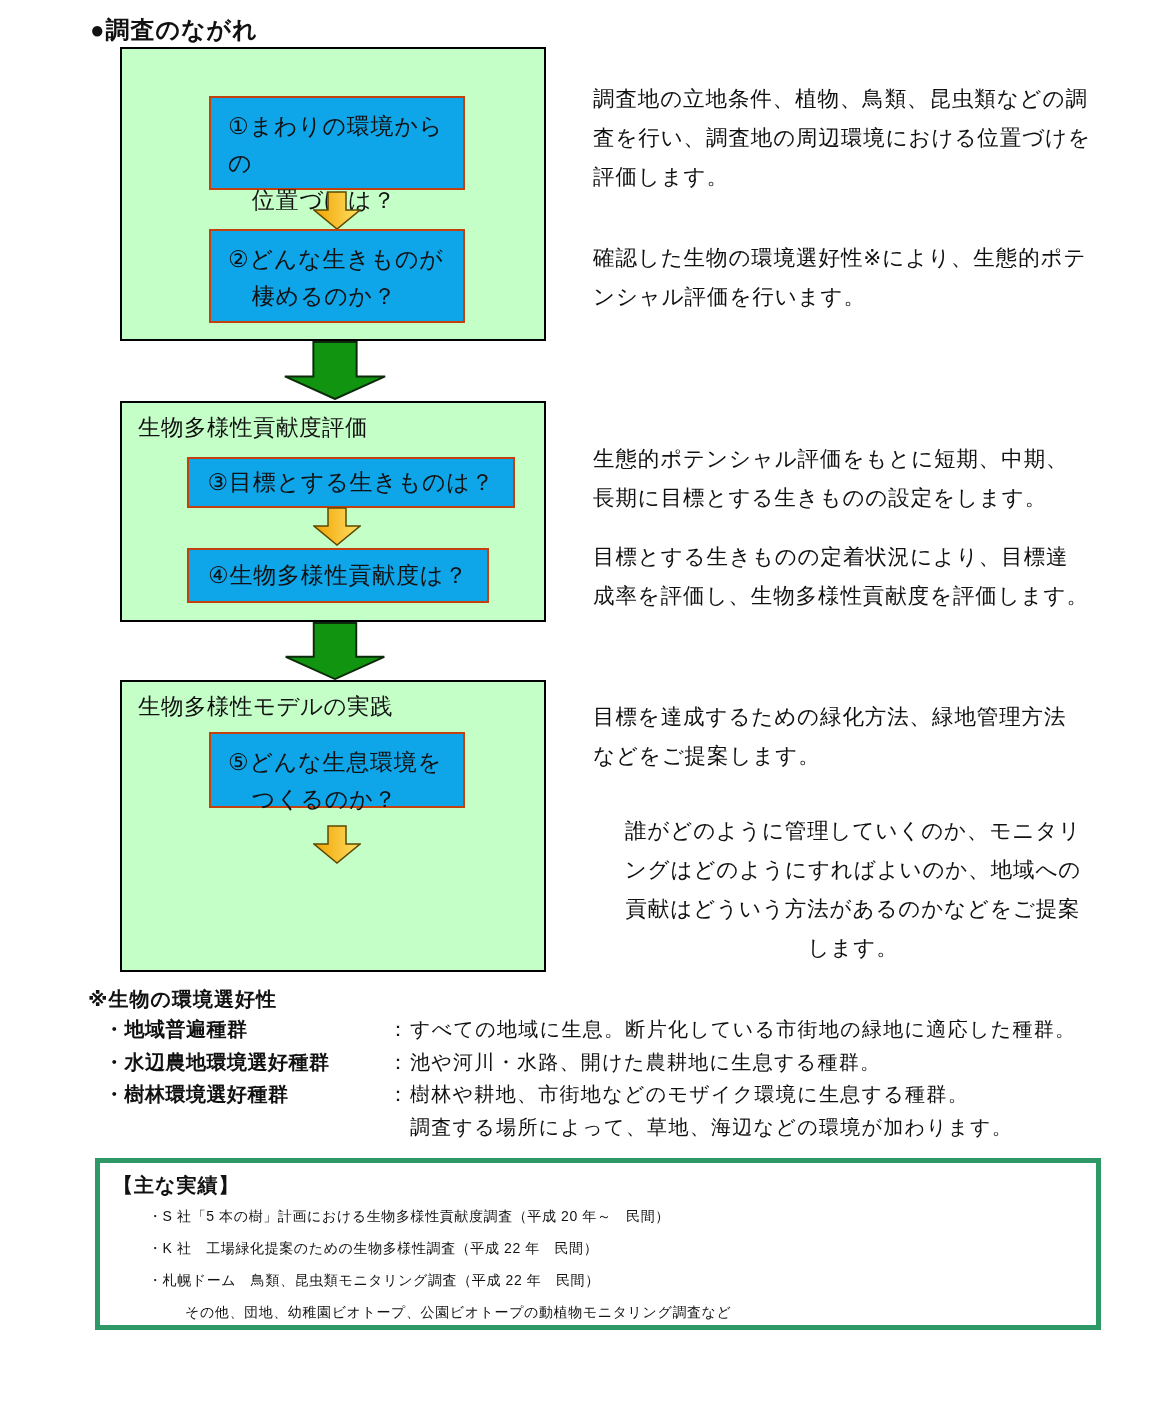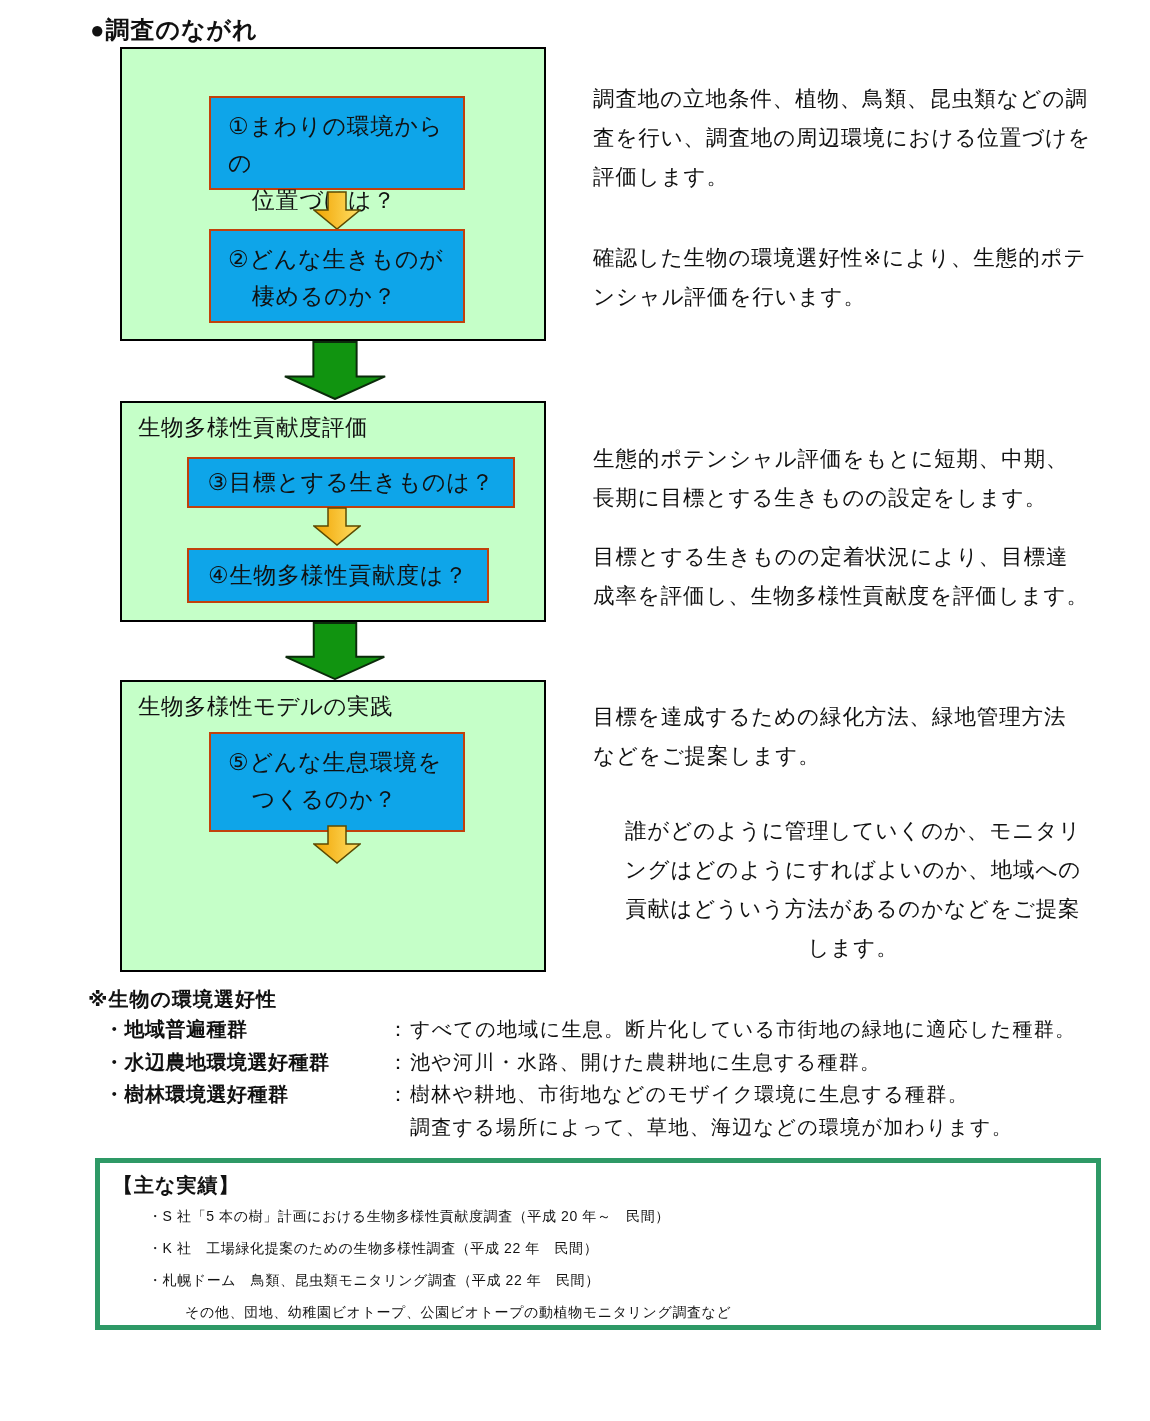--- a/index.html
+++ b/index.html
@@ -17,21 +17,21 @@
 
   
   .wbox { position:absolute; background:#0ea5e9; border:2px solid #c2410c; font-size:23px; letter-spacing:0.8px; }
   .wbox.two-line { padding:10px 6px 0 17px; line-height:37px; white-space:pre-line; }
   .wbox.center { display:flex; align-items:center; justify-content:center; white-space:pre-line; }
 
   .sa-step1 { left:87px; top:47px;  width:256px; height:94px; }
   .sa-step2 { left:87px; top:180px; width:256px; height:94px; }
   .sb-step1 { left:65px; top:54px;  width:328px; height:51px; }
   .sb-step2 { left:65px; top:145px; width:302px; height:55px; }
-  .sc-step1 { left:87px; top:50px;  width:256px; height:100px; }
+  .sc-step1 { left:87px; top:50px;  width:256px; height:76px; }
   .sc-step2 { left:87px; top:183px; width:256px; height:96px; }
 
   
   .step-arrow { position:absolute; width:48px; height:39px; }
   .sa-arrow { left:191px; top:142px; }
   .sb-arrow { left:191px; top:104px; }
   .sc-arrow { left:191px; top:143px; }
   .step-arrow polygon { fill:url(#yellow-grad); stroke:#5c4a00; stroke-width:1.5; }
 
   .big-arrow { position:absolute; left:283px; width:104px; }

